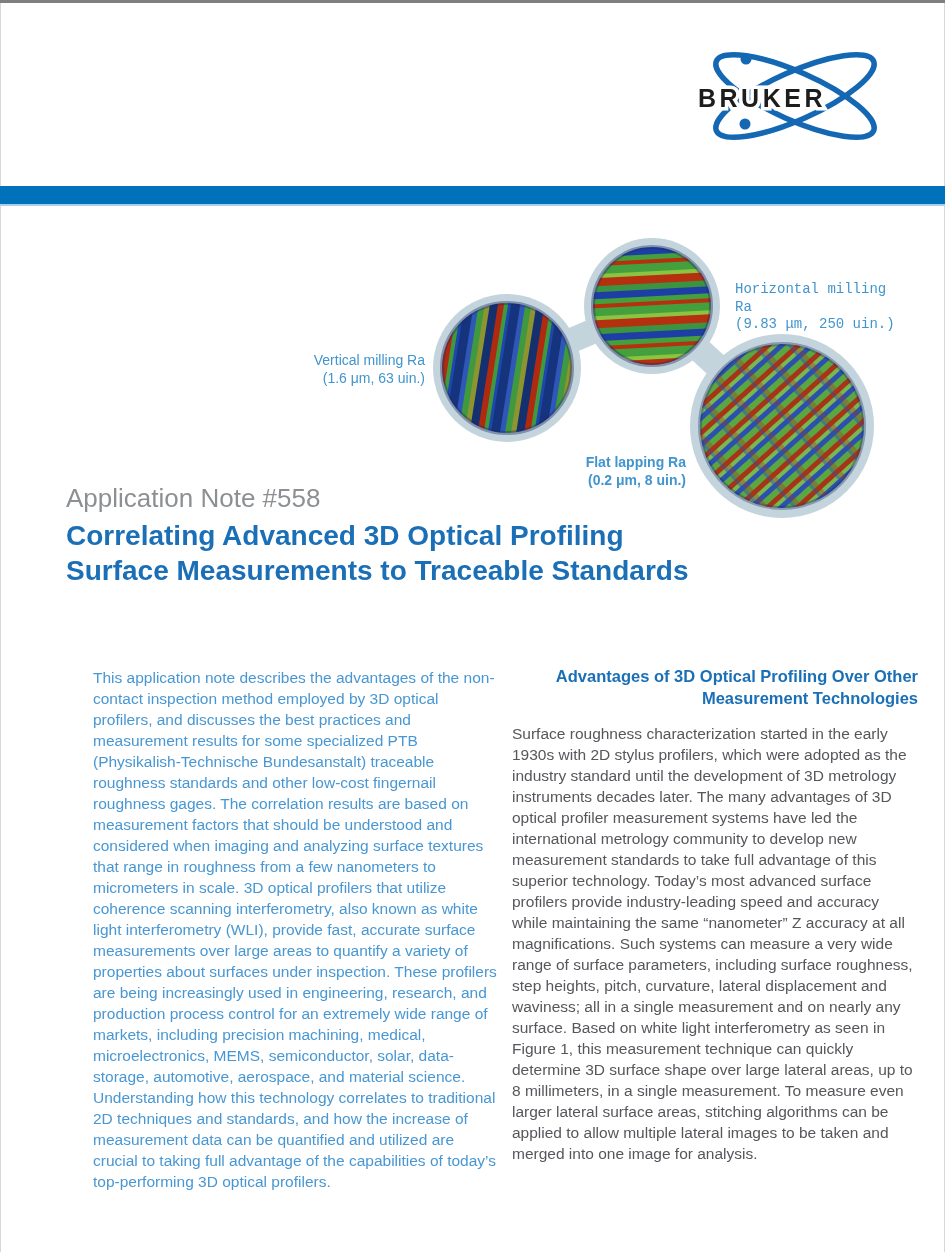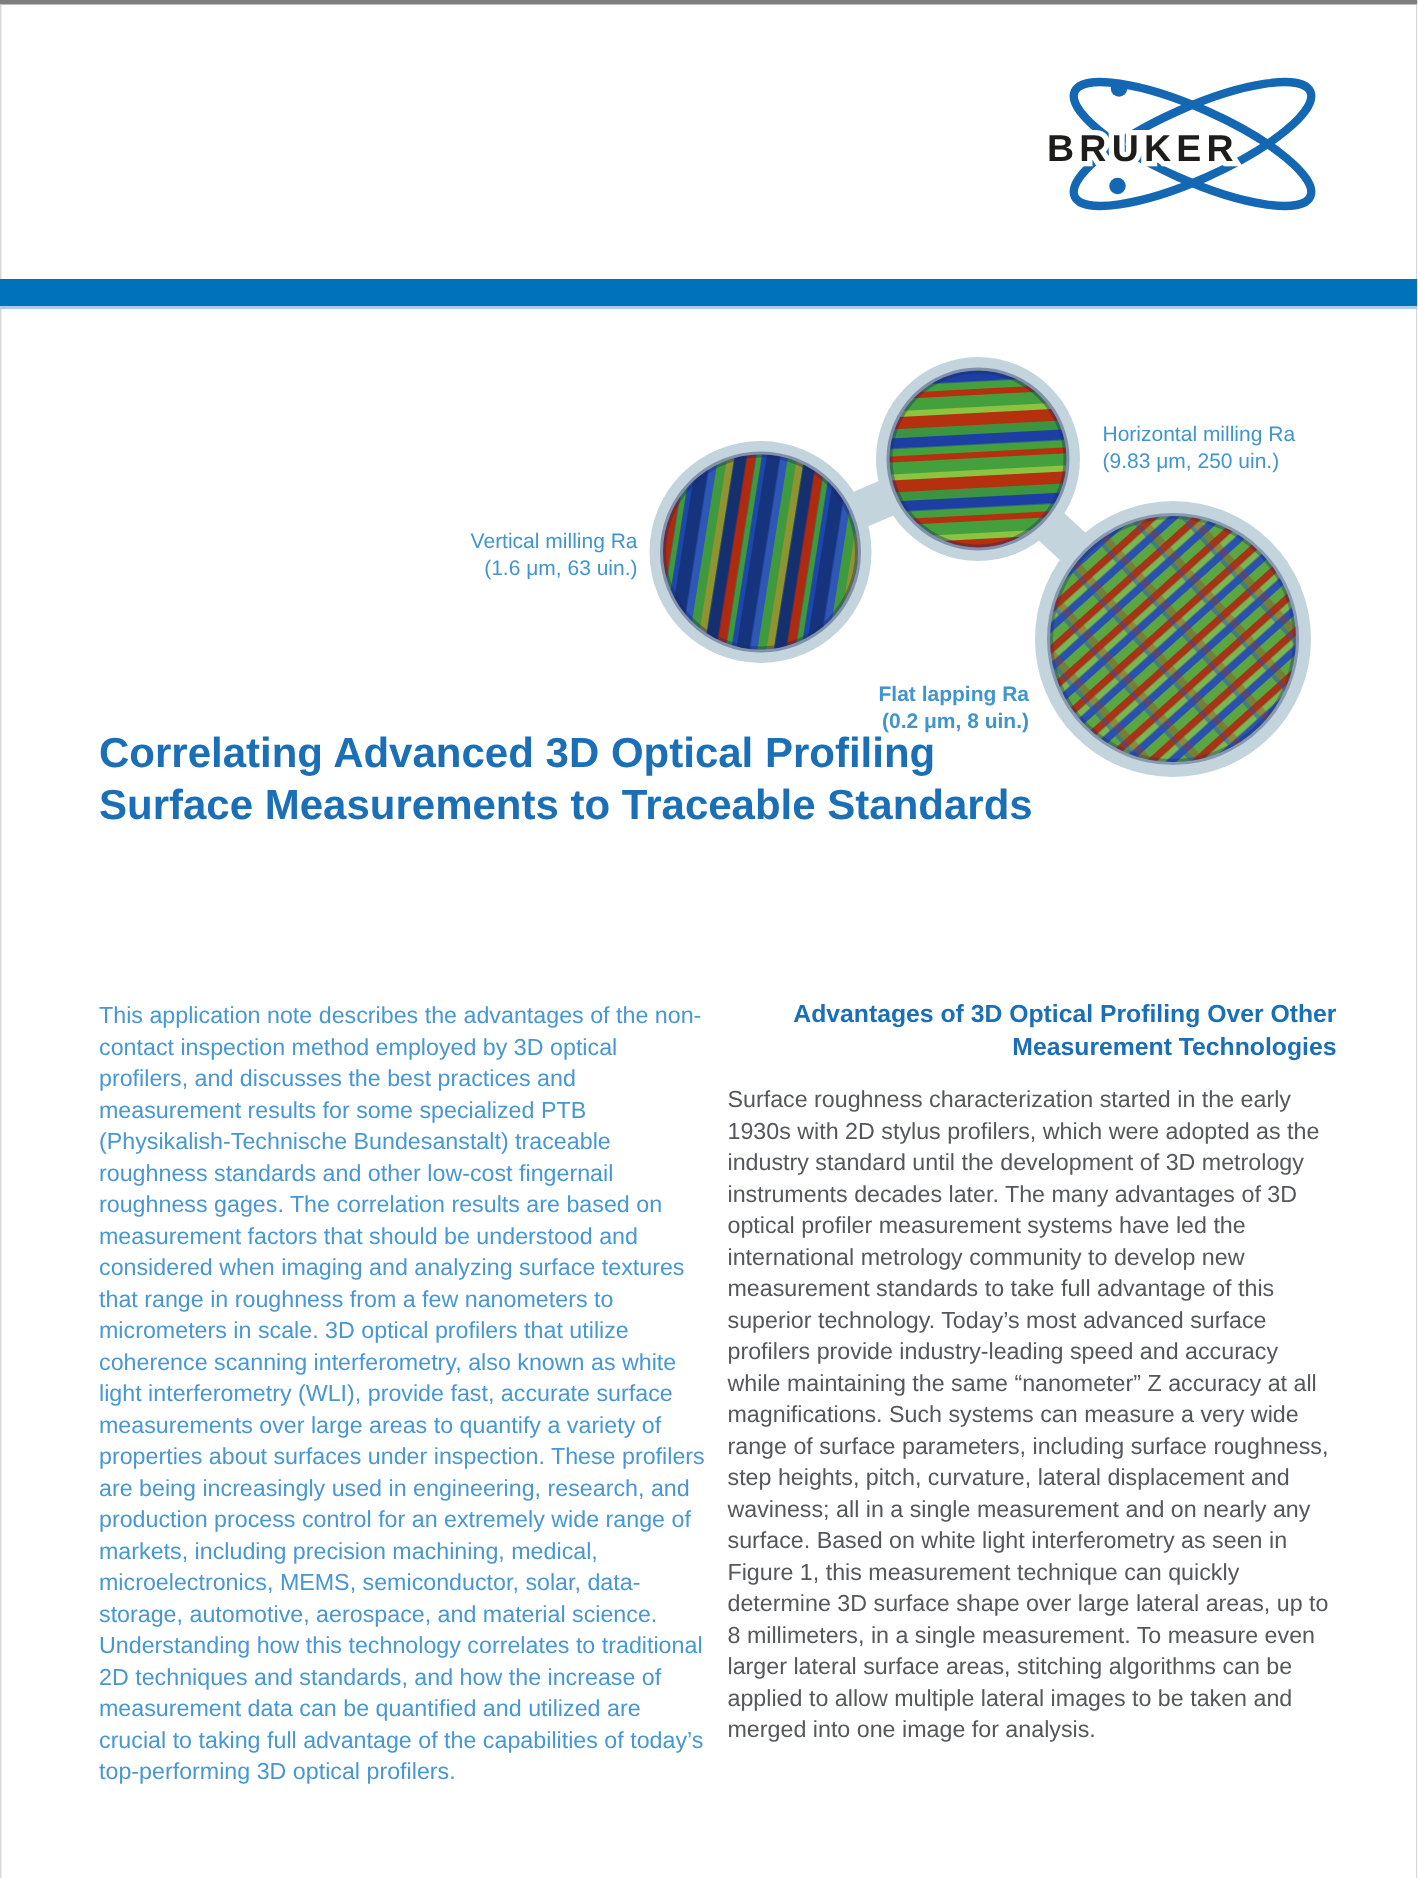--- a/index.html
+++ b/index.html
@@ -25,30 +25,30 @@
 
   
   .hero-svg{position:absolute;left:0;top:0;width:945px;height:620px;}
   .fig-label{
     position:absolute;
     font-size:14px;line-height:17.5px;
     color:var(--label_blue,#4195ce);
   }
   .fig-label.right{text-align:right;}
   .lbl-vertical{left:270px;top:349px;width:155px;}
-  .lbl-horizontal{left:735px;top:278px;width:175px;}
+  .lbl-horizontal{left:735px;top:278px;width:175px;font-family:Liberation Mono, monospace;}
   .lbl-flat{left:530px;top:451px;width:156px;font-weight:bold;}
 
   
   .title-block{position:absolute;left:66px;top:478px;width:700px;}
   .eyebrow{font-size:26px;line-height:34px;font-weight:400;color:var(--eyebrow_gray,#8d9093);}
   .doc-title{margin:3px 0 0 0;font-size:28px;line-height:35px;font-weight:700;color:var(--title_blue,#1a6fb6);}
 
   
-  .col{position:absolute;}
+  .col{position:absolute;margin-left:27px;}
   .col-left{left:66px;top:664px;width:407px;}
   .col-right{left:485px;top:662px;width:406px;}
   .intro-text{
     font-size:15.5px;line-height:21px;
     color:var(--intro_blue,#4897d3);
   }
   .section-heading{
     margin:0 0 14px 0;
     font-size:16.5px;line-height:22px;font-weight:700;
     color:var(--title_blue,#1a6fb6);
@@ -141,20 +141,21 @@
   <div class="fig-label lbl-horizontal">
     <div>Horizontal milling Ra</div>
     <div>(9.83 μm, 250 uin.)</div>
   </div>
   <div class="fig-label right lbl-flat">
     <div>Flat lapping Ra</div>
     <div>(0.2 μm, 8 uin.)</div>
   </div>
 
   <div class="title-block">
+    <div class="eyebrow">Application Note #558</div>
     <h1 class="doc-title">
       <div>Correlating Advanced 3D Optical Profiling</div>
       <div>Surface Measurements to Traceable Standards</div>
     </h1>
   </div>
 
   <div class="col col-left">
     <p class="intro-text" style="margin:0">This application note describes the advantages of the non-contact inspection method employed by 3D optical profilers, and discusses the best practices and measurement results for some specialized PTB (Physikalish-Technische Bundesanstalt) traceable roughness standards and other low-cost fingernail roughness gages. The correlation results are based on measurement factors that should be understood and considered when imaging and analyzing surface textures that range in roughness from a few nanometers to micrometers in scale. 3D optical profilers that utilize coherence scanning interferometry, also known as white light interferometry (WLI), provide fast, accurate surface measurements over large areas to quantify a variety of properties about surfaces under inspection. These profilers are being increasingly used in engineering, research, and production process control for an extremely wide range of markets, including precision machining, medical, microelectronics, MEMS, semiconductor, solar, data-storage, automotive, aerospace, and material science. Understanding how this technology correlates to traditional 2D techniques and standards, and how the increase of measurement data can be quantified and utilized are crucial to taking full advantage of the capabilities of today’s top-performing 3D optical profilers.</p>
   </div>
 

